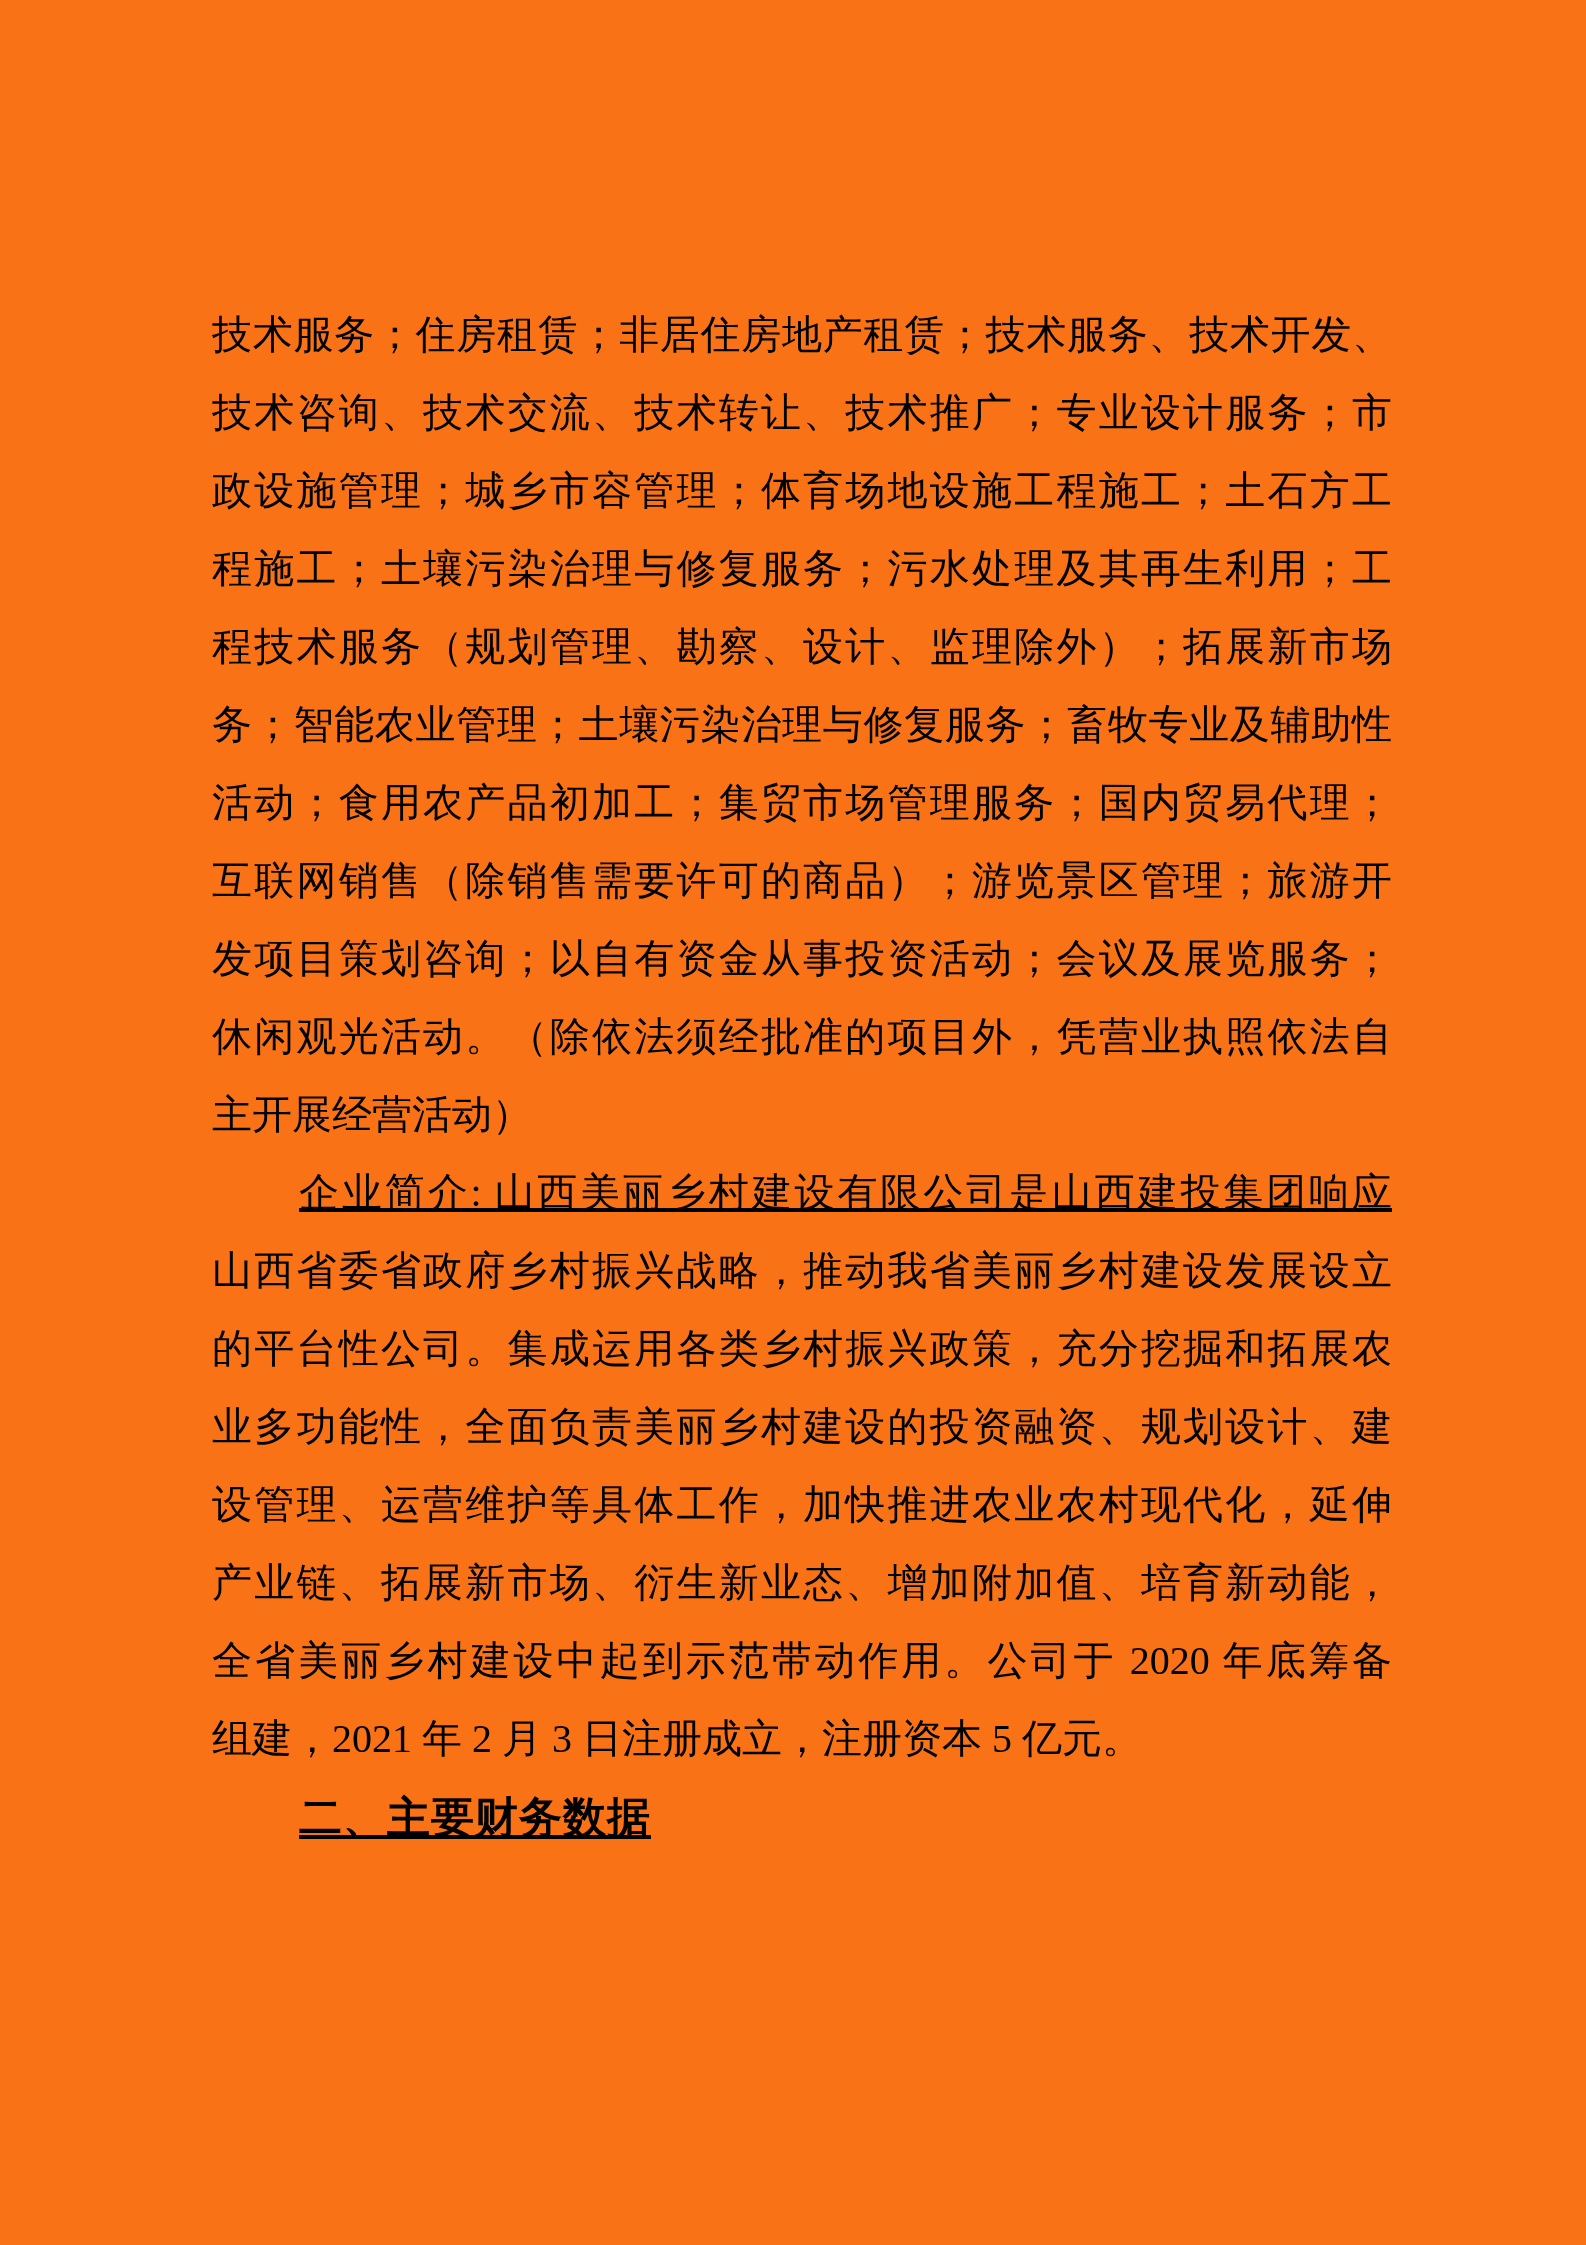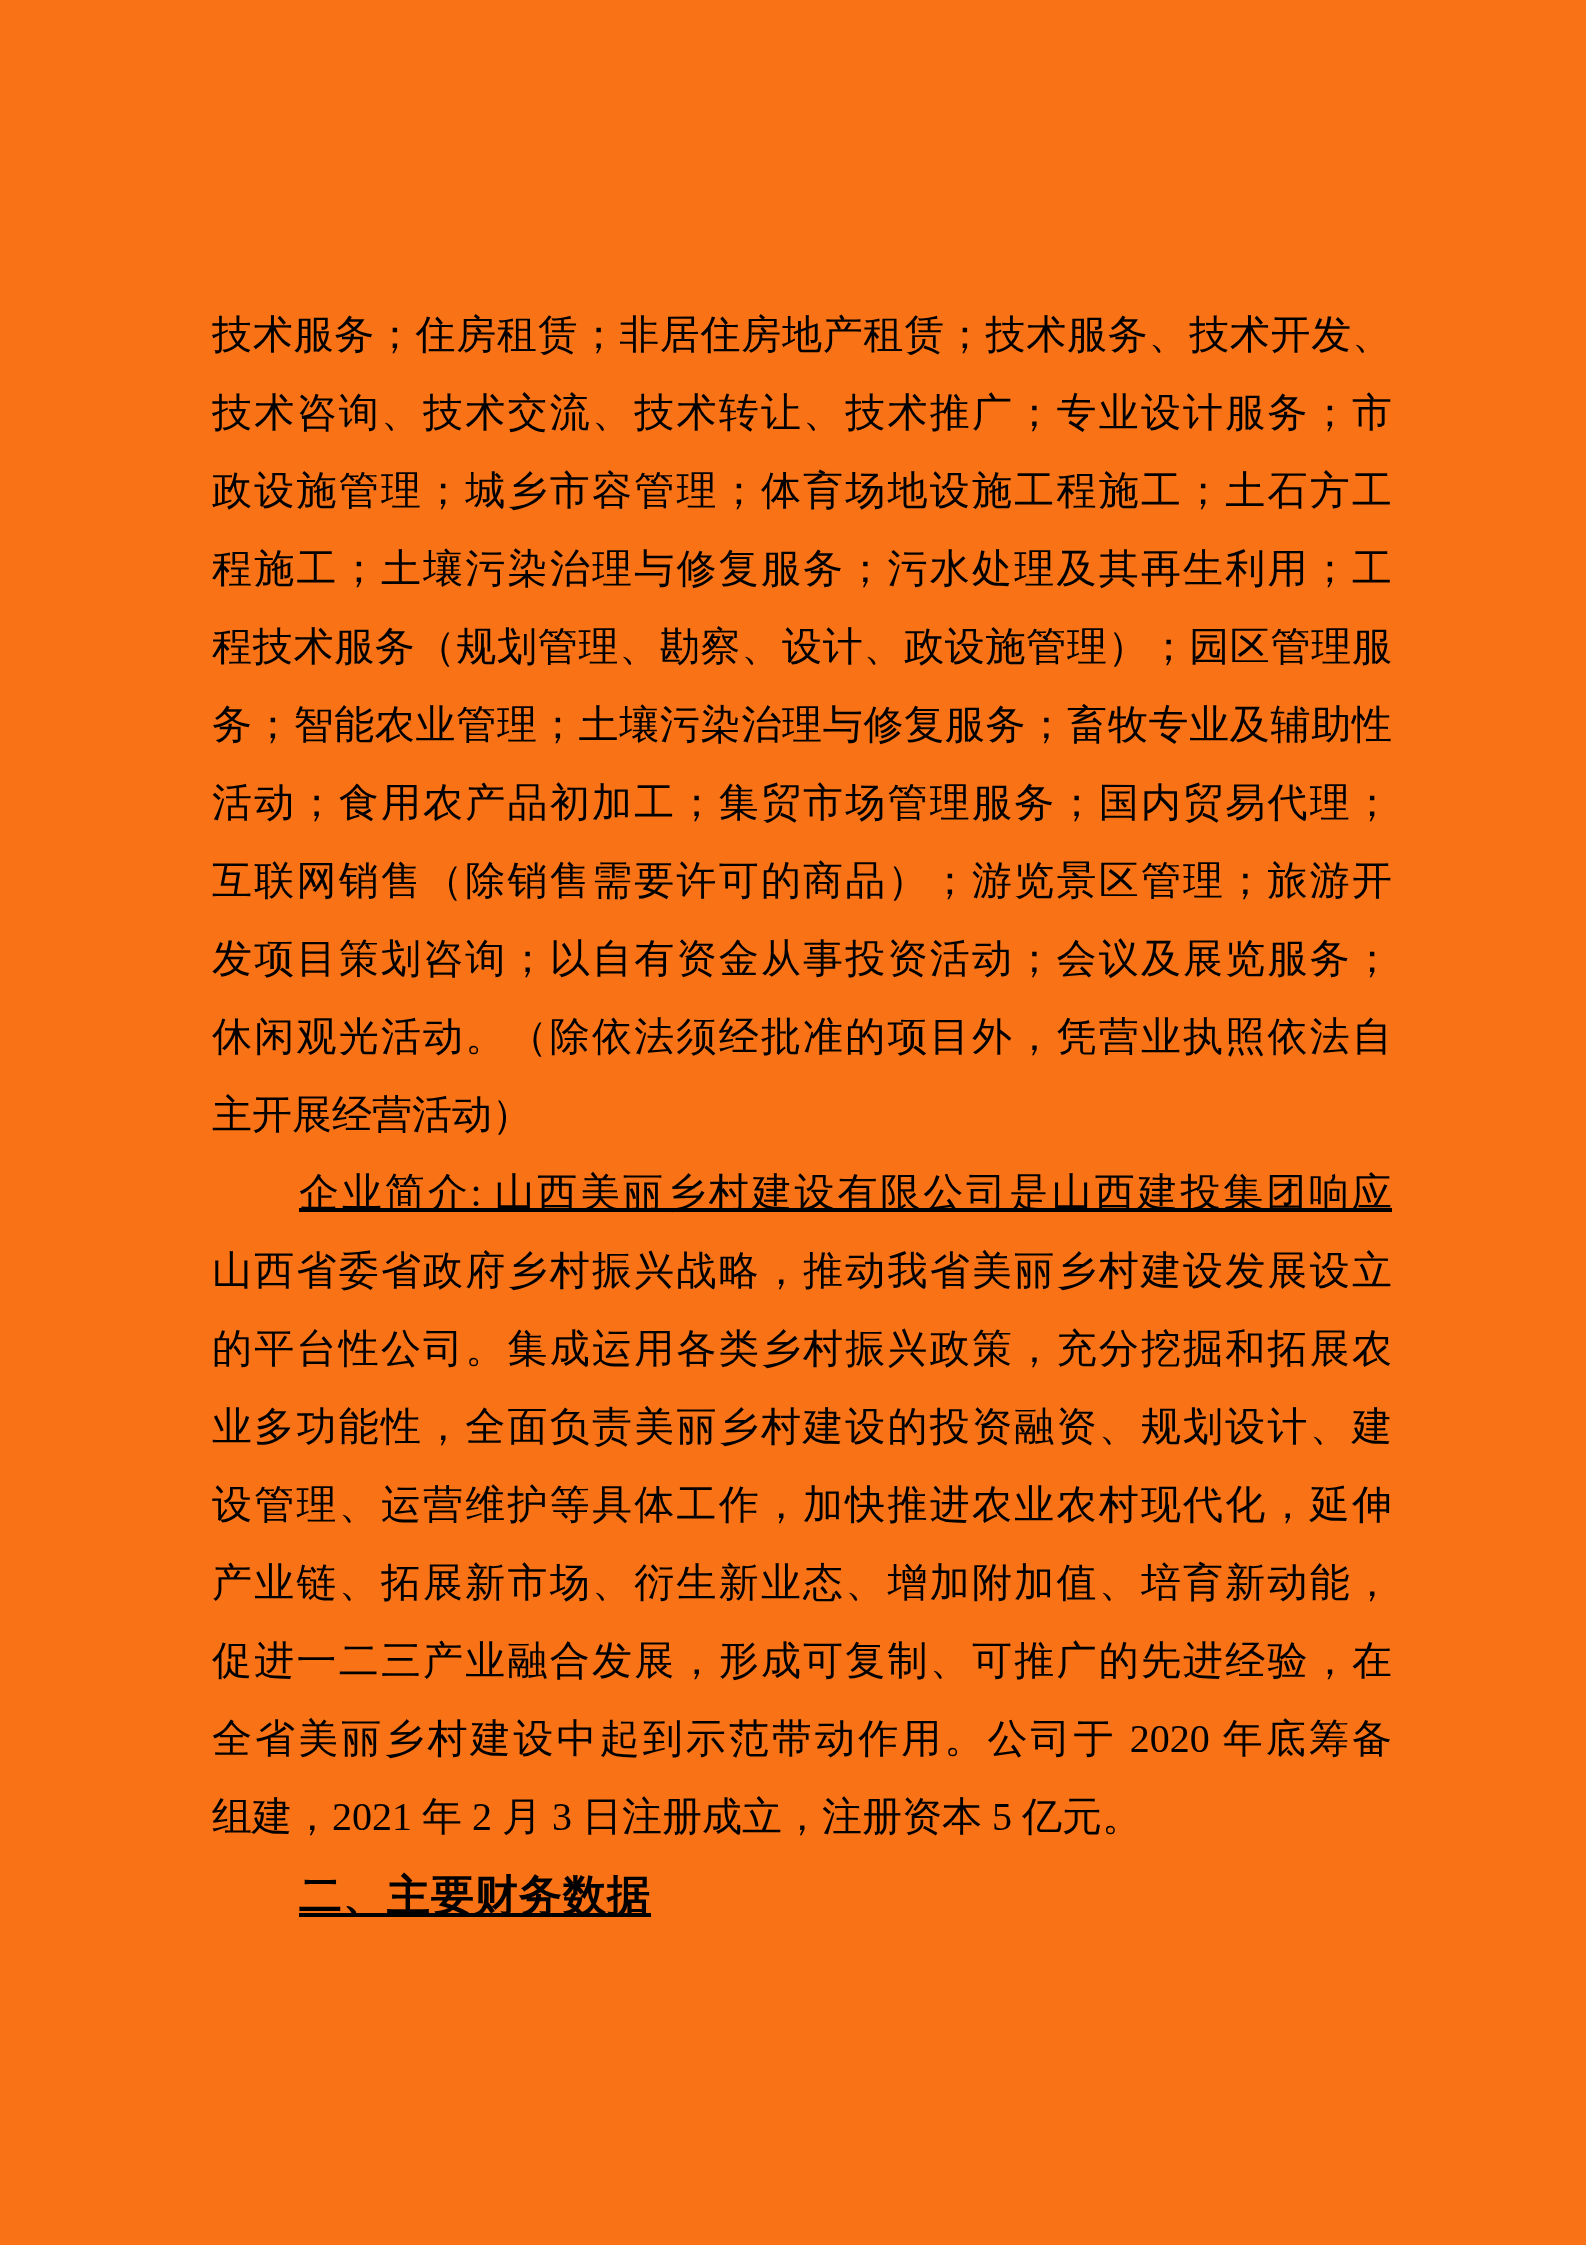--- a/index.html
+++ b/index.html
@@ -50,31 +50,30 @@
 </style>
 </head>
 <body>
 
 <div class="page">
   <div class="doc-body">
       <div class="line">技术服务；住房租赁；非居住房地产租赁；技术服务、技术开发、</div>
       <div class="line">技术咨询、技术交流、技术转让、技术推广；专业设计服务；市</div>
       <div class="line">政设施管理；城乡市容管理；体育场地设施工程施工；土石方工</div>
       <div class="line">程施工；土壤污染治理与修复服务；污水处理及其再生利用；工</div>
-      <div class="line">程技术服务（规划管理、勘察、设计、政设施管理）；园区管理服</div>
+      <div class="line">程技术服务（规划管理、勘察、设计、监理除外）；拓展新市场</div>
       <div class="line">务；智能农业管理；土壤污染治理与修复服务；畜牧专业及辅助性</div>
       <div class="line">活动；食用农产品初加工；集贸市场管理服务；国内贸易代理；</div>
       <div class="line">互联网销售（除销售需要许可的商品）；游览景区管理；旅游开</div>
       <div class="line">发项目策划咨询；以自有资金从事投资活动；会议及展览服务；</div>
       <div class="line">休闲观光活动。（除依法须经批准的项目外，凭营业执照依法自</div>
       <div class="line no-fill">主开展经营活动）</div>
       <div class="line indent">企业简介: 山西美丽乡村建设有限公司是山西建投集团响应</div>
       <div class="line">山西省委省政府乡村振兴战略，推动我省美丽乡村建设发展设立</div>
       <div class="line">的平台性公司。集成运用各类乡村振兴政策，充分挖掘和拓展农</div>
       <div class="line">业多功能性，全面负责美丽乡村建设的投资融资、规划设计、建</div>
       <div class="line">设管理、运营维护等具体工作，加快推进农业农村现代化，延伸</div>
       <div class="line">产业链、拓展新市场、衍生新业态、增加附加值、培育新动能，</div>
-      <div class="line">促进一二三产业融合发展，形成可复制、可推广的先进经验，在</div>
       <div class="line">全省美丽乡村建设中起到示范带动作用。公司于 2020 年底筹备</div>
       <div class="line no-fill">组建，2021 年 2 月 3 日注册成立，注册资本 5 亿元。</div>
       <div class="line heading indent no-fill">二、主要财务数据</div>
     </div>
 </div>
 
 </body></html>

